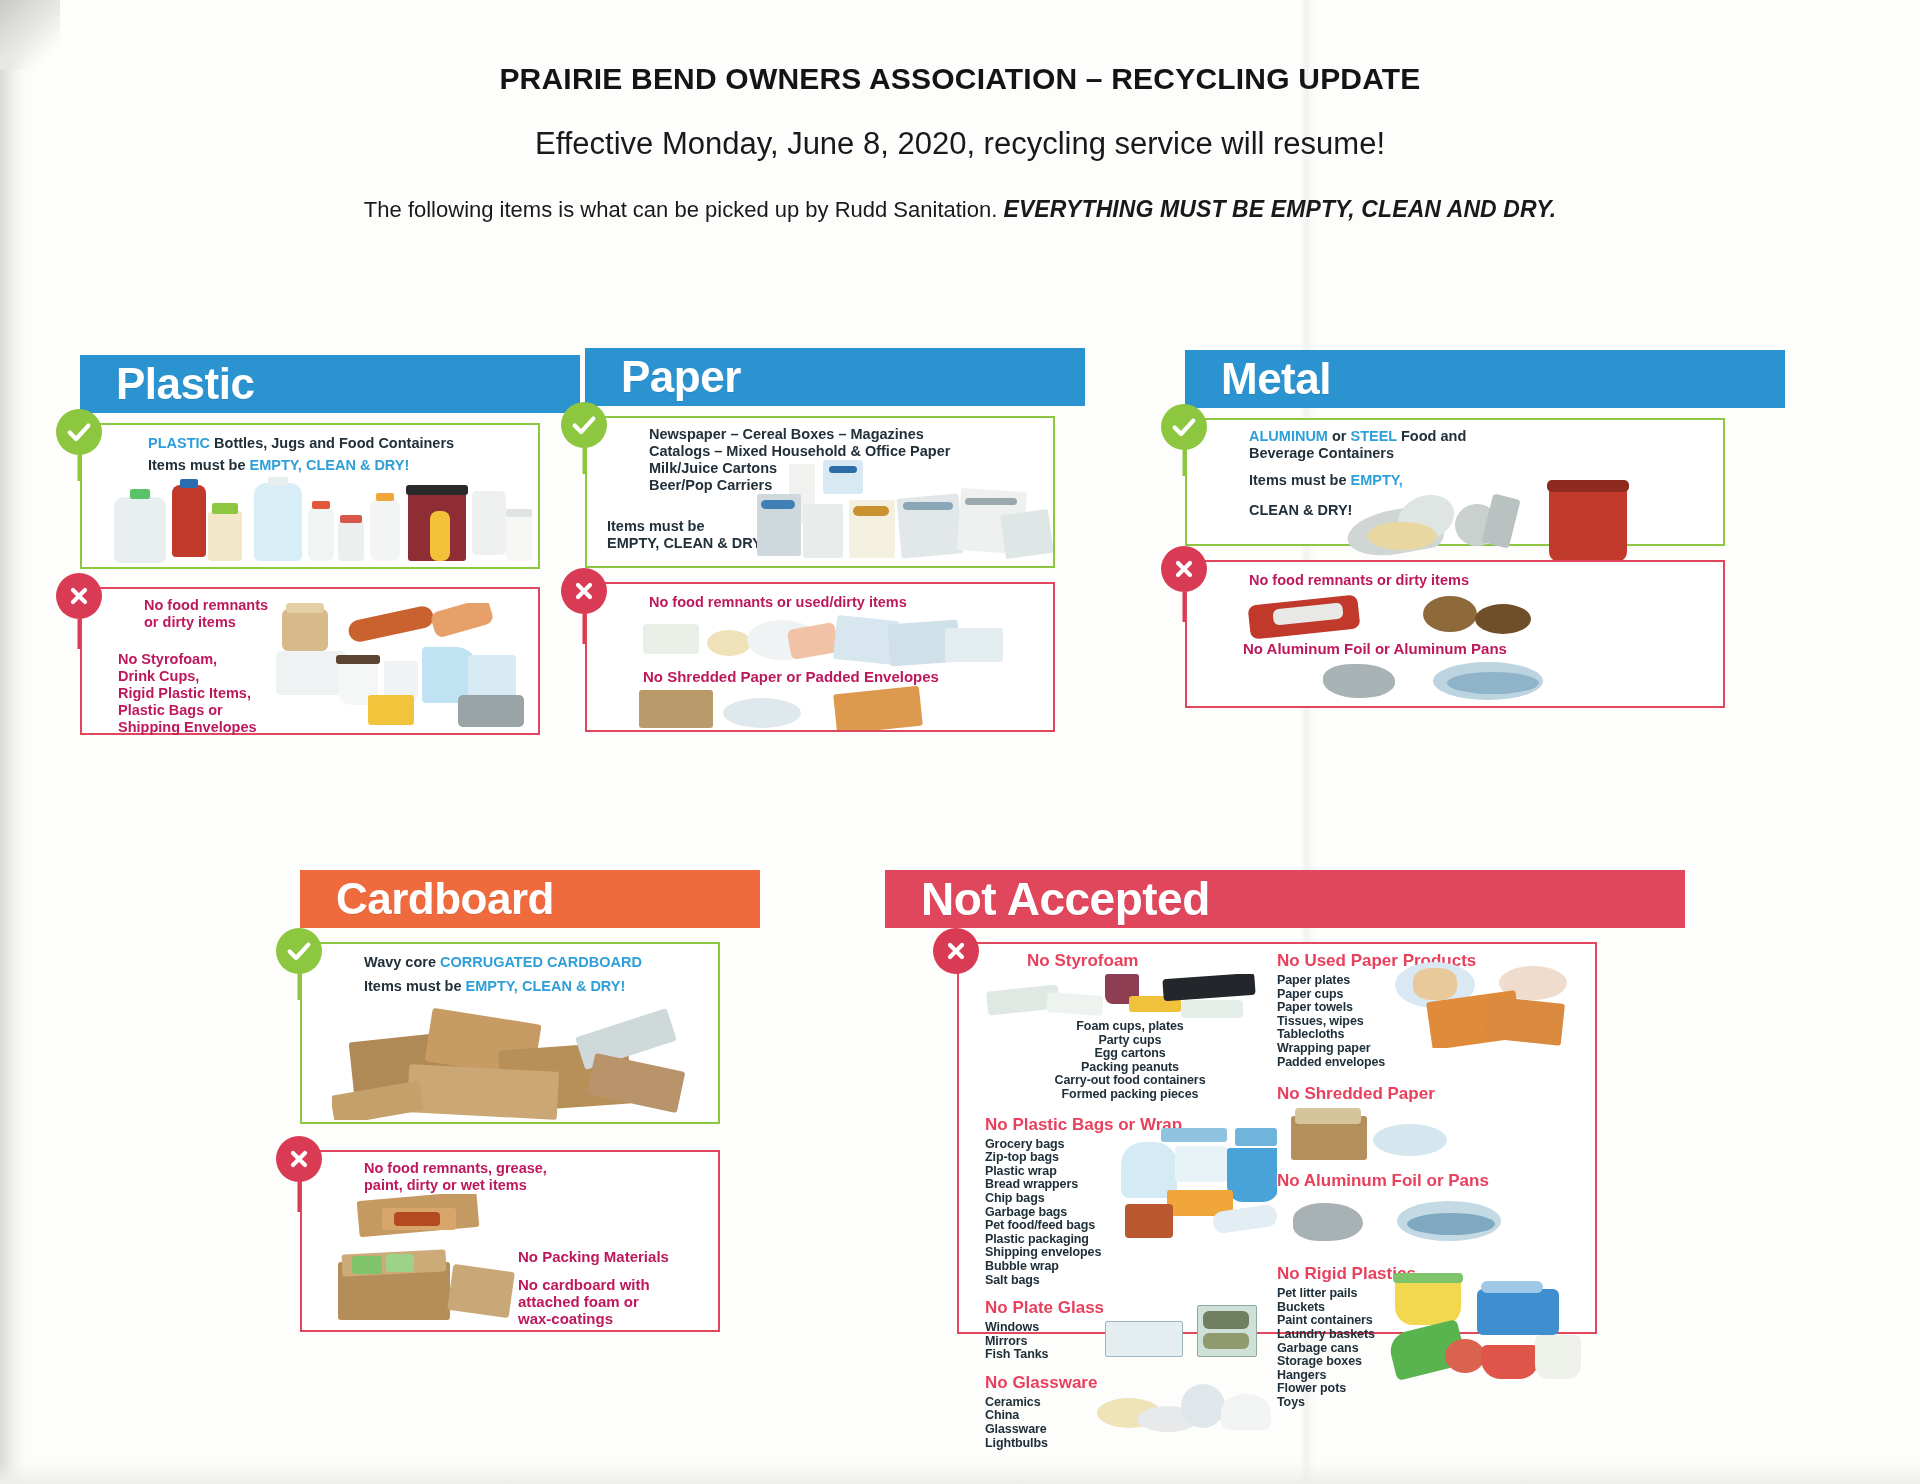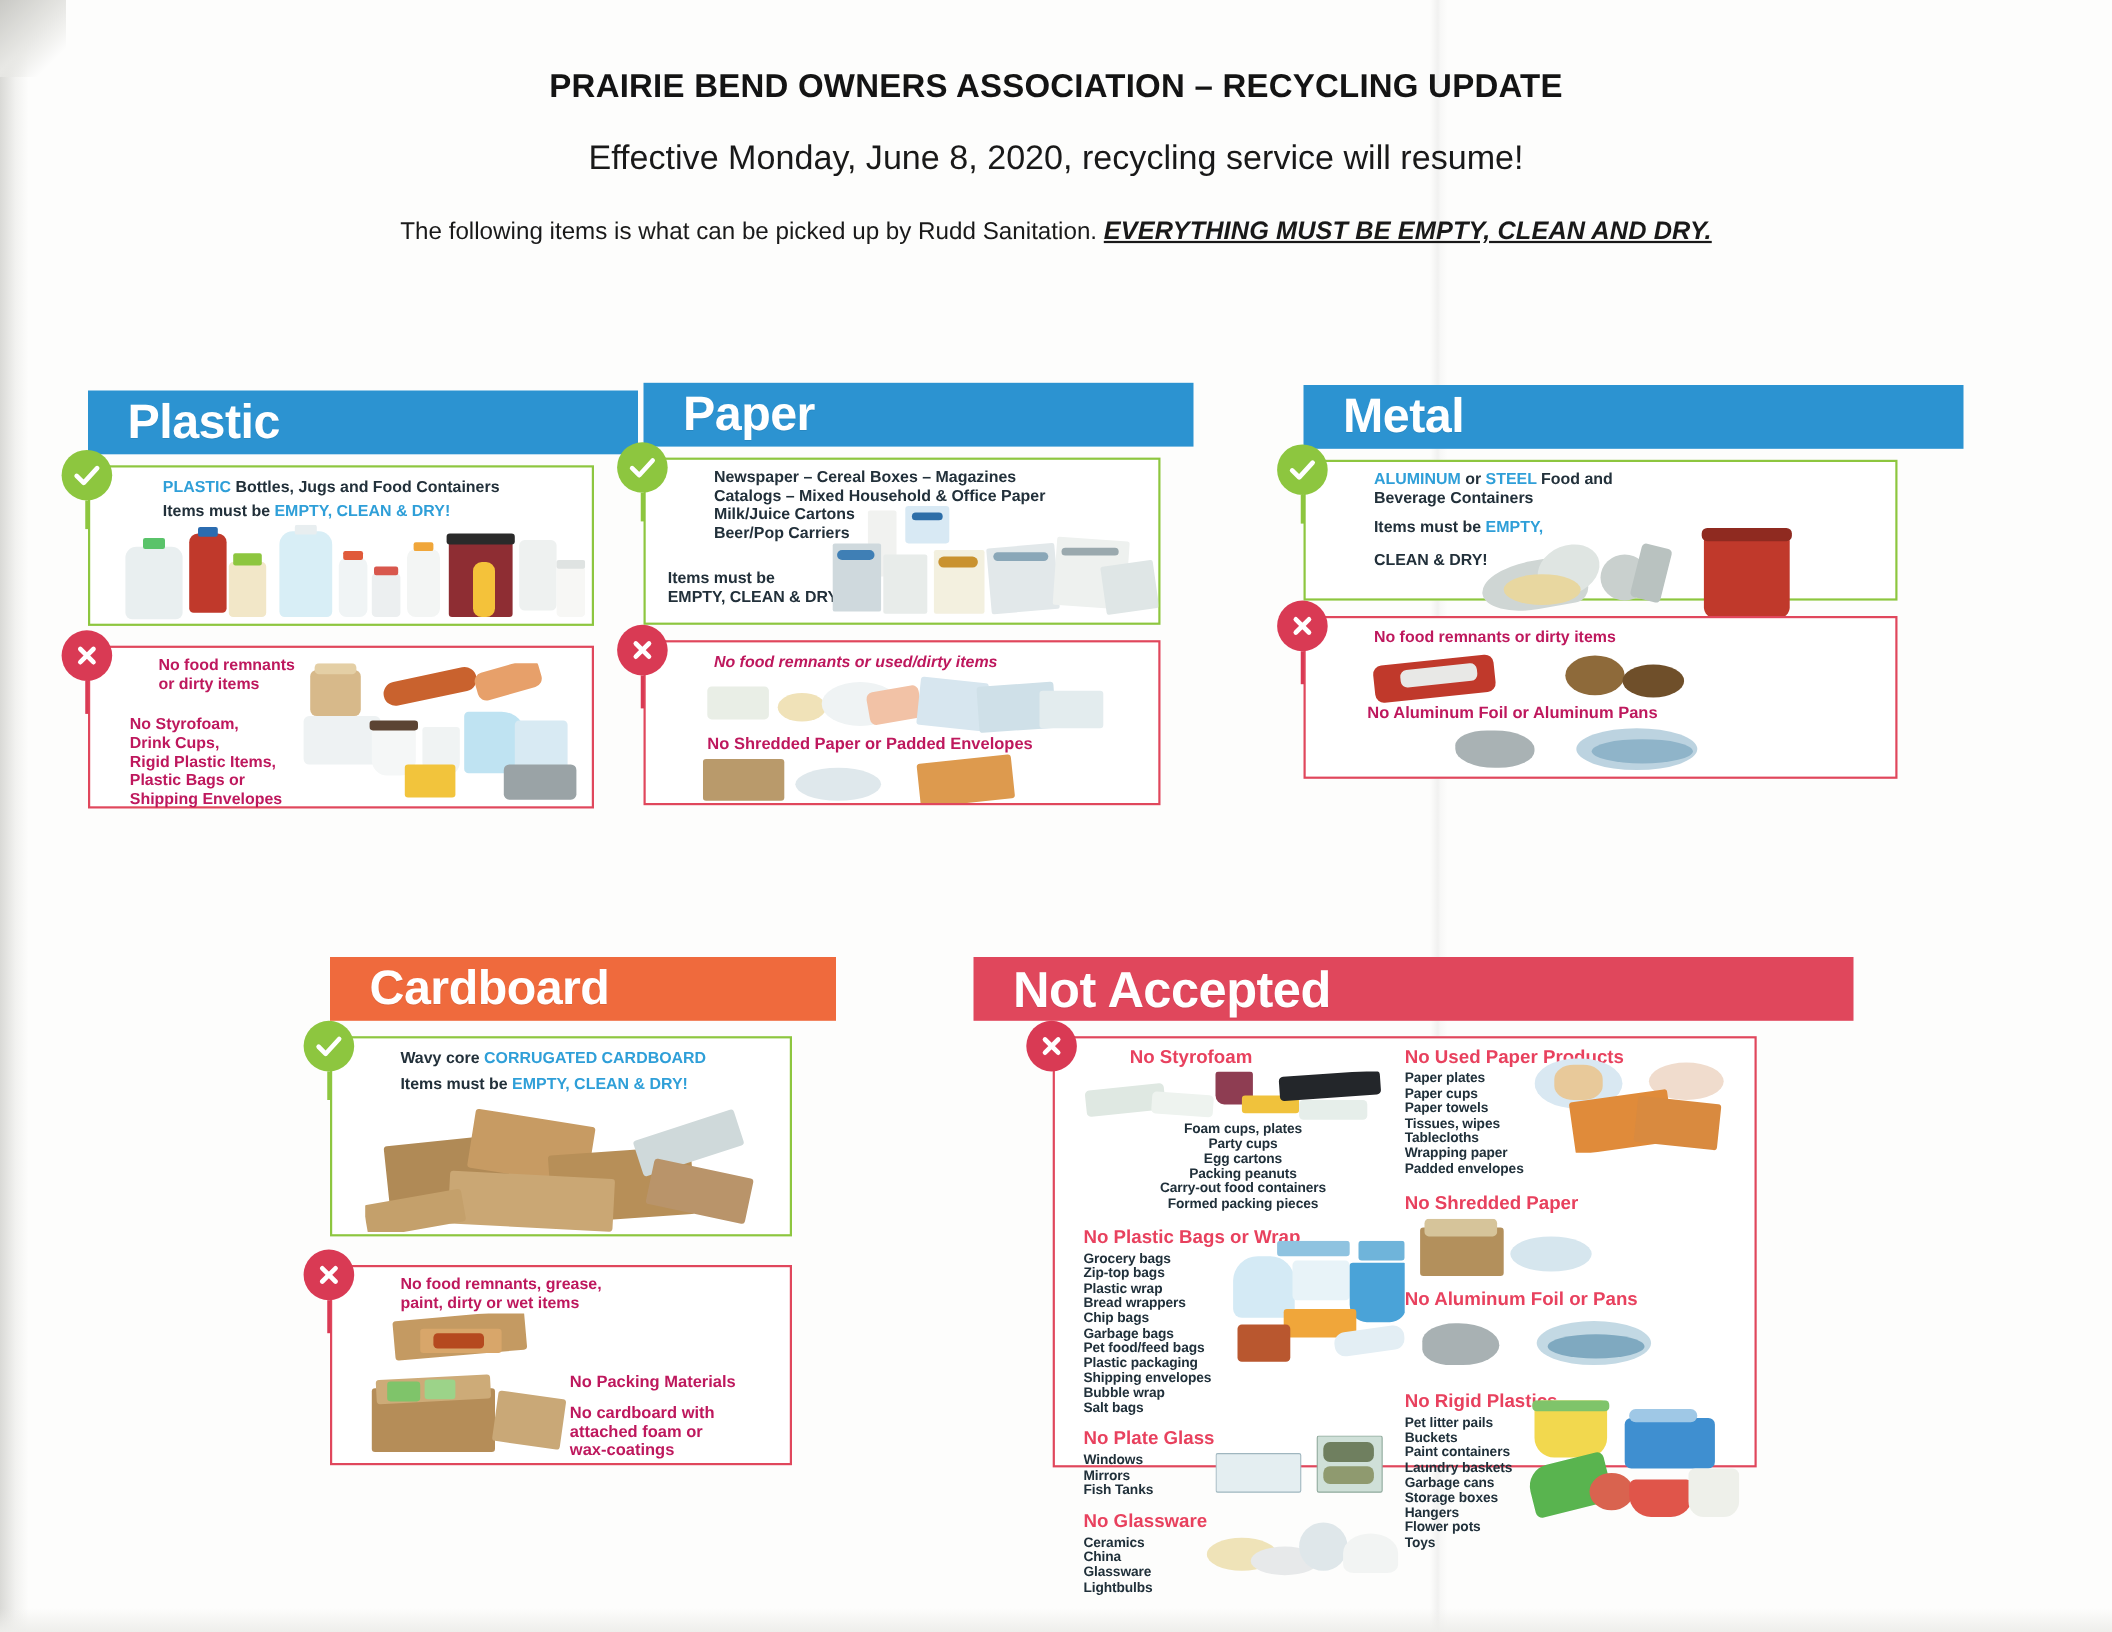--- a/index.html
+++ b/index.html
@@ -71,21 +71,20 @@
     margin-bottom: 34px;
   }
   .doc-line3 {
     font-size: 22px;
     color: #191919;
     margin-bottom: 24px;
   }
   .doc-line3 .emph {
     font-weight: bold;
     font-style: italic;
-    text-decoration: underline;
     font-size: 23px;
     letter-spacing: .1px;
   }
   .doc-line4 {
     font-size: 22px;
     color: #191919;
   }
 
   
   .cat {
@@ -299,21 +298,21 @@
       </div>
     </div>
 
     <div class="box box-no" style="margin-top:14px; width:470px; height:150px;">
       <div class="mark mark-no" style="width:46px;height:46px;left:-26px;top:-16px;">
         <svg width="24" height="24" viewBox="0 0 24 24">
             <path d="M6 6 L18 18 M18 6 L6 18" stroke="#ffffff" stroke-width="4.2" stroke-linecap="round"></path>
           </svg>
         <div class="mark-tail tail-no" style="height:30px;"></div>
       </div>
-      <div class="no-txt" style="position:absolute;left:62px;top:10px;width:380px;font-style:italic;">No food remnants or used/dirty items</div>
+      <div class="no-txt" style="position:absolute;left:62px;top:10px;width:380px;">No food remnants or used/dirty items</div>
       <div class="no-txt no-txt-lg" style="position:absolute;left:56px;top:84px;width:400px;">No Shredded Paper or Padded Envelopes</div>
 
       <div class="photo" style="left:52px;top:30px;width:400px;height:54px;">
         <div class="blob" style="left:4px;  top:10px; width:56px; height:30px; background:#e9eee6; border-radius:4px;"></div>
         <div class="blob" style="left:68px; top:16px; width:44px; height:26px; background:#f0e2b8; border-radius:50%;"></div>
         <div class="blob" style="left:108px;top:6px;  width:70px; height:40px; background:#eff3f4; border-radius:50%;"></div>
         <div class="blob" style="left:150px;top:12px; width:48px; height:30px; background:#f2c2a6; border-radius:6px; transform:rotate(-10deg);"></div>
         <div class="blob" style="left:196px;top:4px;  width:62px; height:44px; background:#d7e6ef; border-radius:3px; transform:rotate(6deg);"></div>
         <div class="blob" style="left:250px;top:8px;  width:70px; height:42px; background:#cfe0e8; border-radius:3px; transform:rotate(-4deg);"></div>
         <div class="blob" style="left:306px;top:14px; width:58px; height:34px; background:#e3ecee; border-radius:3px;"></div>

